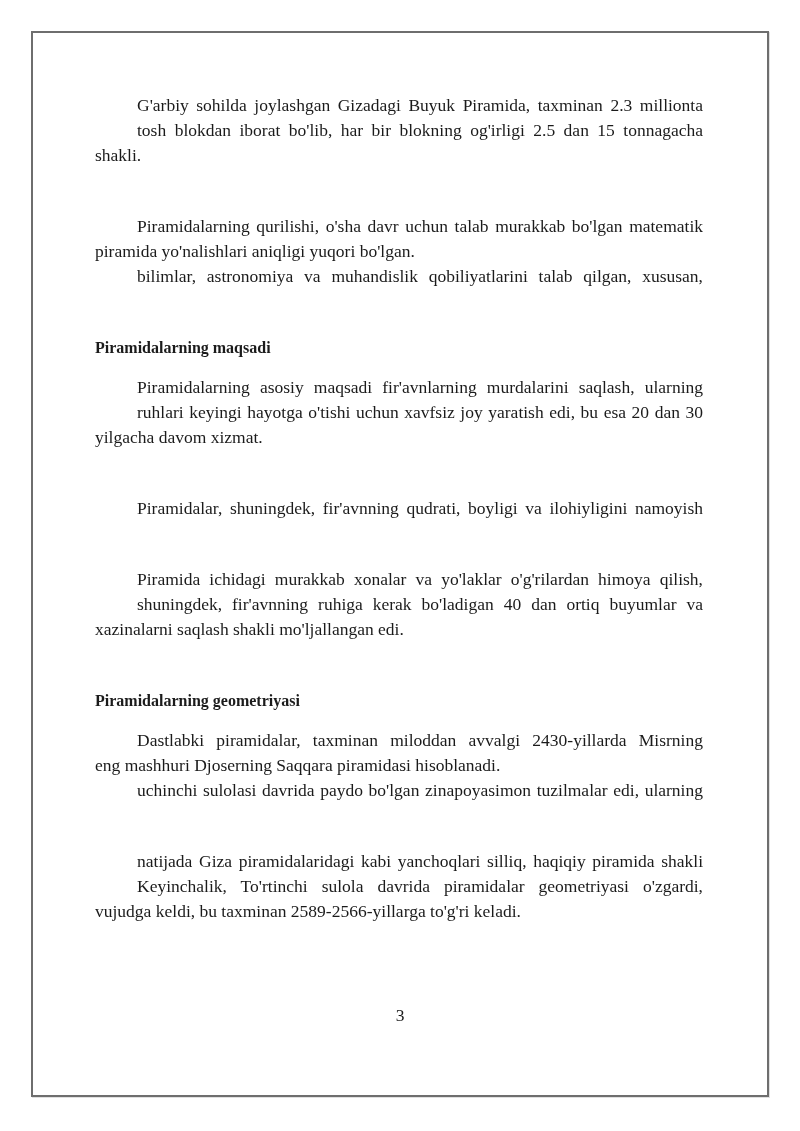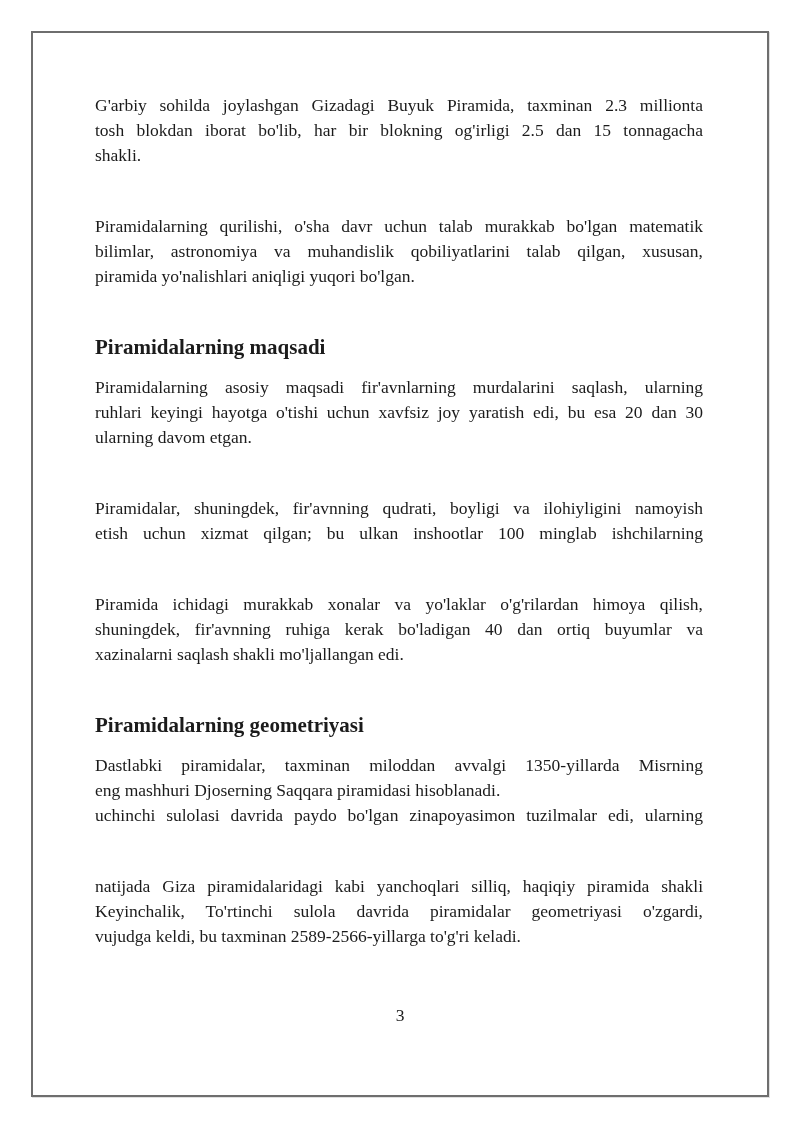--- a/index.html
+++ b/index.html
@@ -38,24 +38,25 @@
     padding:0;
   }
   .line{
     display:block;
     line-height:25px;
     white-space:normal;
   }
   .line.j{
     text-align:justify;
     text-align-last:justify;
+    margin-left:42px;
     -moz-text-align-last:justify;
   }
   .heading{
-    font-size:21px;
+    font-size:16px;
     font-weight:bold;
     line-height:25px;
     margin:0 0 15px 0;
   }
   .footer{
     position:absolute;
     left:0;top:1003px;
     width:100%;
     text-align:center;
     font-size:17.5px;
@@ -71,47 +72,46 @@
   <div class="content">
 
     <p class="para">
       <span class="line j">G'arbiy sohilda joylashgan Gizadagi Buyuk Piramida, taxminan 2.3 millionta</span>
       <span class="line j">tosh blokdan iborat bo'lib, har bir blokning og'irligi 2.5 dan 15 tonnagacha</span>
       <span class="line">shakli.</span>
     </p>
 
     <p class="para">
       <span class="line j">Piramidalarning qurilishi, o'sha davr uchun talab murakkab bo'lgan matematik</span>
+      <span class="line">piramida yo'nalishlari aniqligi yuqori bo'lgan.</span>
       <span class="line j">bilimlar, astronomiya va muhandislik qobiliyatlarini talab qilgan, xususan,</span>
-      <span class="line">piramida yo'nalishlari aniqligi yuqori bo'lgan.</span>
     </p>
 
     <h2 class="heading">Piramidalarning maqsadi</h2>
 
     <p class="para">
       <span class="line j">Piramidalarning asosiy maqsadi fir'avnlarning murdalarini saqlash, ularning</span>
       <span class="line j">ruhlari keyingi hayotga o'tishi uchun xavfsiz joy yaratish edi, bu esa 20 dan 30</span>
-      <span class="line">ularning davom etgan.</span>
+      <span class="line">yilgacha davom xizmat.</span>
     </p>
 
     <p class="para">
       <span class="line j">Piramidalar, shuningdek, fir'avnning qudrati, boyligi va ilohiyligini namoyish</span>
-      <span class="line j">etish uchun xizmat qilgan; bu ulkan inshootlar 100 minglab ishchilarning</span>
     </p>
 
     <p class="para">
       <span class="line j">Piramida ichidagi murakkab xonalar va yo'laklar o'g'rilardan himoya qilish,</span>
       <span class="line j">shuningdek, fir'avnning ruhiga kerak bo'ladigan 40 dan ortiq buyumlar va</span>
       <span class="line">xazinalarni saqlash shakli mo'ljallangan edi.</span>
     </p>
 
     <h2 class="heading">Piramidalarning geometriyasi</h2>
 
     <p class="para">
-      <span class="line j">Dastlabki piramidalar, taxminan miloddan avvalgi 1350-yillarda Misrning</span>
+      <span class="line j">Dastlabki piramidalar, taxminan miloddan avvalgi 2430-yillarda Misrning</span>
       <span class="line">eng mashhuri Djoserning Saqqara piramidasi hisoblanadi.</span>
       <span class="line j">uchinchi sulolasi davrida paydo bo'lgan zinapoyasimon tuzilmalar edi, ularning</span>
     </p>
 
     <p class="para">
       <span class="line j">natijada Giza piramidalaridagi kabi yanchoqlari silliq, haqiqiy piramida shakli</span>
       <span class="line j">Keyinchalik, To'rtinchi sulola davrida piramidalar geometriyasi o'zgardi,</span>
       <span class="line">vujudga keldi, bu taxminan 2589-2566-yillarga to'g'ri keladi.</span>
     </p>
 

